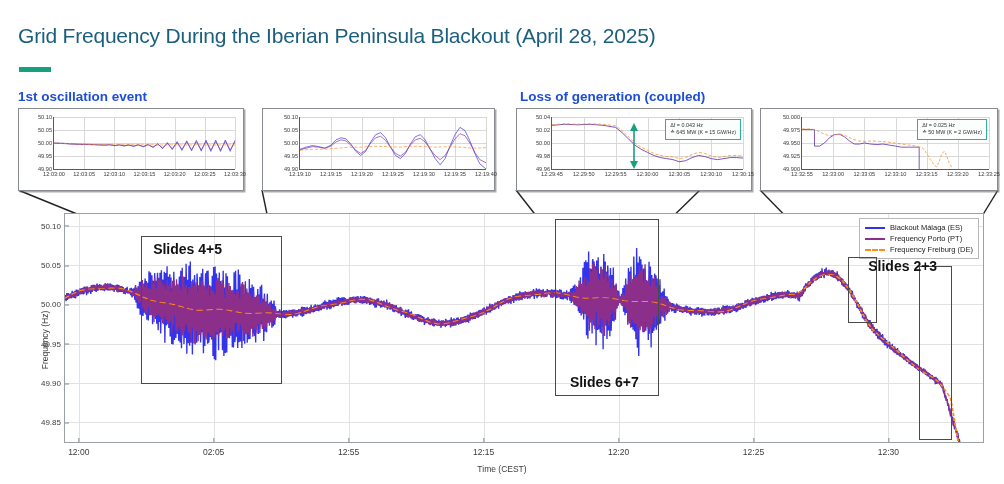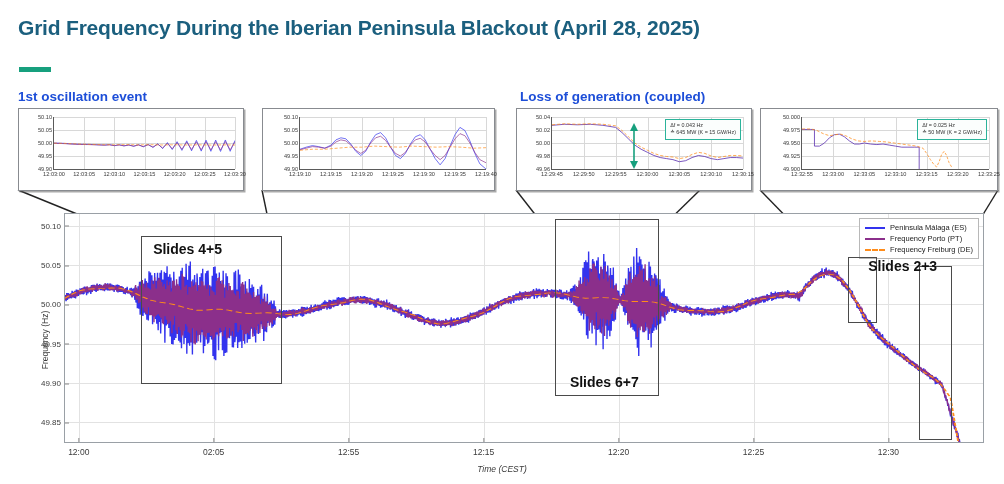--- a/index.html
+++ b/index.html
@@ -7,22 +7,22 @@
     margin: 0; padding: 0;
     width: 1004px; height: 484px;
     background: #ffffff;
     font-family: "Liberation Sans", sans-serif;
     overflow: hidden;
   }
   #root { position: relative; width: 1004px; height: 484px; }
 
   
   .slide-title {
-    position: absolute; left: 18px; top: 16px;
-    font-size: 21px; font-weight: bold;
+    position: absolute; left: 18px; top: 24px;
+    font-size: 21px; font-weight: normal;
     color: #1b5f7e; letter-spacing: -0.2px;
     white-space: nowrap;
   }
   .slide-subtitle {
     position: absolute; left: 18px; top: 38px;
     font-size: 16px; color: #f08822;
     white-space: nowrap;
   }
   .accent-bar {
     position: absolute; left: 19px; top: 67px;
@@ -92,21 +92,21 @@
   .main-grid-h { position: absolute; left: 0; right: 0; height: 0; border-top: 1px solid #e2e2e2; }
   .main-grid-v { position: absolute; top: 0; bottom: 0; width: 0; border-left: 1px solid #e2e2e2; }
 
   #y-axis-label {
     position: absolute; left: 2px; top: 50%;
     transform: translateY(-50%) rotate(-90deg); transform-origin: center;
     font-size: 8.5px; color: #3b3b3b; white-space: nowrap;
   }
   #x-axis-label {
     position: absolute; left: 50%; bottom: 1px; transform: translateX(-50%);
-    font-size: 8.5px; color: #3b3b3b; white-space: nowrap; font-style: italic;
+    font-size: 8.5px; color: #3b3b3b; white-space: nowrap;
   }
 
   
   #legend {
     position: absolute; right: 4px; top: 4px;
     border: 1px solid #b8b8b8; background: #fff;
     padding: 3px 5px;
   }
   .legend-row { display: flex; align-items: center; height: 11px; }
   .legend-swatch { width: 20px; height: 2px; margin-right: 5px; flex: none; }
@@ -355,21 +355,21 @@
 
           <path id="pPorto" fill="none" stroke="#8b2f8b" stroke-width="1.5" d="M0.0,187.3 L0.4,181.2 L0.8,181.6 L1.2,187.0 L1.5,186.6 L1.9,175.3 L2.3,182.1 L2.7,183.9 L3.1,181.8 L3.5,179.2 L3.8,177.5 L4.2,185.6 L4.6,178.3 L5.0,176.4 L5.4,177.8 L5.8,182.0 L6.2,179.3 L6.5,174.4 L6.9,181.2 L7.3,181.8 L7.7,176.8 L8.1,176.4 L8.5,177.1 L8.8,180.6 L9.2,176.1 L9.6,172.0 L10.0,177.7 L10.4,182.5 L10.8,172.1 L11.2,169.7 L11.5,180.8 L11.9,175.1 L12.3,173.1 L12.7,173.7 L13.1,180.6 L13.5,177.1 L13.8,167.0 L14.2,173.0 L14.6,173.0 L15.0,173.7 L15.4,167.3 L15.8,172.1 L16.2,177.1 L16.5,170.5 L16.9,166.5 L17.3,167.8 L17.7,174.7 L18.1,169.5 L18.5,162.9 L18.8,171.8 L19.2,173.9 L19.6,170.0 L20.0,161.5 L20.4,167.1 L20.8,170.9 L21.2,163.4 L21.5,165.3 L21.9,170.4 L22.3,172.2 L22.7,165.6 L23.1,158.8 L23.5,171.7 L23.8,165.6 L24.2,158.8 L24.6,161.3 L25.0,168.8 L25.4,170.6 L25.8,161.1 L26.2,164.2 L26.5,169.3 L26.9,169.3 L27.3,162.1 L27.7,161.0 L28.1,166.2 L28.5,162.3 L28.8,160.3 L29.2,158.1 L29.6,171.2 L30.0,160.0 L30.4,156.3 L30.8,163.4 L31.2,166.5 L31.5,166.2 L31.9,157.2 L32.3,161.2 L32.7,166.7 L33.1,158.0 L33.5,156.6 L33.8,165.2 L34.2,165.3 L34.6,162.2 L35.0,154.3 L35.4,163.7 L35.8,168.7 L36.2,161.5 L36.5,157.8 L36.9,164.9 L37.3,161.6 L37.7,158.5 L38.1,155.7 L38.5,161.4 L38.8,164.2 L39.2,155.8 L39.6,157.1 L40.0,163.9 L40.4,164.3 L40.8,157.6 L41.2,159.1 L41.5,168.4 L41.9,161.5 L42.3,155.3 L42.7,159.5 L43.1,166.8 L43.5,158.6 L43.8,152.0 L44.2,159.5 L44.6,163.7 L45.0,163.2 L45.4,153.4 L45.8,157.4 L46.2,163.1 L46.5,160.0 L46.9,155.1 L47.3,162.3 L47.7,163.5 L48.1,158.6 L48.5,152.7 L48.8,167.4 L49.2,167.3 L49.6,160.5 L50.0,158.5 L50.4,166.8 L50.8,165.7 L51.2,158.3 L51.5,158.8 L51.9,165.2 L52.3,167.4 L52.7,161.7 L53.1,159.8 L53.5,166.9 L53.8,165.8 L54.2,156.8 L54.6,159.4 L55.0,166.6 L55.4,164.8 L55.8,158.2 L56.2,161.6 L56.5,169.7 L56.9,167.7 L57.3,159.9 L57.7,167.3 L58.1,169.2 L58.5,162.5 L58.8,158.2 L59.2,167.5 L59.6,167.1 L60.0,164.2 L60.4,158.2 L60.8,163.3 L61.2,168.7 L61.5,164.1 L61.9,160.1 L62.3,166.5 L62.7,169.0 L63.1,165.0 L63.5,164.9 L63.8,168.8 L64.2,171.0 L64.6,164.6 L65.0,164.5 L65.4,173.3 L65.8,171.5 L66.2,163.8 L66.5,166.0 L66.9,171.6 L67.3,169.1 L67.7,168.2 L68.1,168.6 L68.5,174.0 L68.8,169.6 L69.2,167.2 L69.6,170.9 L70.0,172.3 L70.4,172.0 L70.8,168.3 L71.2,167.8 L71.5,175.2 L71.9,169.7 L72.3,165.8 L72.7,174.2 L73.1,181.6 L73.5,170.6 L73.8,169.8 L74.2,175.0 L74.6,179.6 L75.0,171.1 L75.4,166.3 L75.8,176.9 L76.2,179.0 L76.5,166.5 L76.9,155.9 L77.3,181.9 L77.7,188.6 L78.1,161.7 L78.5,165.4 L78.8,183.3 L79.2,186.9 L79.6,168.6 L80.0,167.3 L80.4,195.7 L80.8,191.4 L81.2,154.5 L81.5,174.4 L81.9,193.2 L82.3,187.7 L82.7,156.8 L83.1,180.4 L83.5,212.0 L83.8,187.8 L84.2,144.8 L84.6,169.6 L85.0,205.1 L85.4,180.0 L85.8,152.8 L86.2,184.2 L86.5,214.3 L86.9,175.9 L87.3,161.4 L87.7,179.0 L88.1,218.6 L88.5,163.4 L88.8,150.0 L89.2,195.7 L89.6,219.1 L90.0,163.3 L90.4,161.1 L90.8,204.2 L91.2,202.0 L91.5,163.5 L91.9,164.3 L92.3,222.3 L92.7,219.0 L93.1,165.5 L93.5,175.5 L93.8,221.3 L94.2,216.8 L94.6,145.2 L95.0,174.1 L95.4,224.5 L95.8,205.9 L96.2,153.6 L96.5,178.2 L96.9,237.4 L97.3,198.7 L97.7,138.6 L98.1,184.6 L98.5,224.9 L98.8,181.0 L99.2,163.3 L99.6,206.9 L100.0,221.9 L100.4,187.1 L100.8,145.7 L101.2,195.7 L101.5,220.1 L101.9,190.0 L102.3,139.8 L102.7,204.5 L103.1,223.8 L103.5,186.6 L103.8,144.1 L104.2,225.8 L104.6,227.5 L105.0,154.7 L105.4,149.0 L105.8,220.6 L106.2,239.4 L106.5,178.7 L106.9,158.9 L107.3,242.0 L107.7,214.0 L108.1,153.5 L108.5,182.9 L108.8,224.3 L109.2,204.5 L109.6,164.4 L110.0,165.6 L110.4,232.0 L110.8,205.8 L111.2,145.2 L111.5,189.7 L111.9,242.0 L112.3,205.8 L112.7,156.0 L113.1,216.3 L113.5,239.8 L113.8,187.6 L114.2,148.7 L114.6,215.4 L115.0,235.0 L115.4,171.7 L115.8,171.2 L116.2,219.7 L116.5,261.7 L116.9,184.5 L117.3,146.4 L117.7,224.4 L118.1,242.7 L118.5,169.3 L118.8,146.0 L119.2,221.8 L119.6,222.4 L120.0,157.5 L120.4,167.5 L120.8,255.1 L121.2,241.7 L121.5,143.3 L121.9,171.4 L122.3,262.9 L122.7,237.4 L123.1,154.1 L123.5,192.1 L123.8,247.8 L124.2,224.3 L124.6,158.1 L125.0,185.7 L125.4,254.9 L125.8,213.2 L126.2,166.0 L126.5,214.1 L126.9,270.6 L127.3,206.2 L127.7,131.0 L128.1,213.2 L128.5,266.7 L128.8,184.8 L129.2,137.3 L129.6,215.5 L130.0,256.0 L130.4,160.7 L130.8,160.1 L131.2,232.8 L131.5,241.3 L131.9,182.2 L132.3,155.8 L132.7,235.2 L133.1,246.9 L133.5,182.4 L133.8,176.4 L134.2,259.1 L134.6,223.3 L135.0,160.0 L135.4,160.9 L135.8,261.5 L136.2,246.2 L136.5,160.4 L136.9,176.3 L137.3,281.5 L137.7,227.1 L138.1,147.5 L138.5,180.3 L138.8,250.4 L139.2,191.8 L139.6,157.8 L140.0,195.1 L140.4,283.9 L140.8,202.3 L141.2,155.3 L141.5,206.1 L141.9,286.4 L142.3,206.9 L142.7,149.6 L143.1,215.6 L143.5,256.1 L143.8,182.1 L144.2,168.8 L144.6,257.9 L145.0,278.9 L145.4,173.0 L145.8,155.8 L146.2,264.9 L146.5,232.6 L146.9,188.1 L147.3,158.3 L147.7,264.9 L148.1,233.6 L148.5,146.6 L148.8,192.6 L149.2,247.4 L149.6,254.2 L150.0,147.9 L150.4,199.1 L150.8,266.0 L151.2,244.8 L151.5,156.9 L151.9,207.0 L152.3,269.3 L152.7,226.8 L153.1,155.2 L153.5,211.2 L153.8,275.1 L154.2,194.9 L154.6,163.8 L155.0,213.6 L155.4,260.7 L155.8,192.3 L156.2,154.7 L156.5,230.9 L156.9,260.2 L157.3,179.4 L157.7,180.5 L158.1,246.1 L158.5,267.3 L158.8,159.8 L159.2,185.8 L159.6,236.9 L160.0,266.5 L160.4,167.7 L160.8,178.9 L161.2,275.5 L161.5,255.8 L161.9,170.7 L162.3,172.7 L162.7,270.8 L163.1,250.0 L163.5,177.6 L163.8,205.1 L164.2,259.7 L164.6,244.2 L165.0,146.6 L165.4,210.0 L165.8,259.1 L166.2,228.1 L166.5,140.3 L166.9,205.6 L167.3,268.2 L167.7,192.7 L168.1,138.0 L168.5,212.5 L168.8,250.1 L169.2,198.0 L169.6,152.5 L170.0,216.7 L170.4,255.8 L170.8,181.2 L171.2,145.5 L171.5,259.2 L171.9,267.9 L172.3,195.6 L172.7,153.9 L173.1,251.2 L173.5,255.3 L173.8,188.0 L174.2,183.8 L174.6,248.1 L175.0,245.4 L175.4,157.4 L175.8,163.9 L176.2,273.7 L176.5,234.6 L176.9,167.5 L177.3,173.9 L177.7,270.7 L178.1,244.8 L178.5,151.5 L178.8,199.6 L179.2,250.0 L179.6,222.0 L180.0,158.0 L180.4,211.8 L180.8,267.1 L181.2,207.7 L181.5,167.0 L181.9,241.6 L182.3,256.9 L182.7,192.4 L183.1,165.9 L183.5,228.9 L183.8,269.0 L184.2,204.5 L184.6,174.5 L185.0,232.5 L185.4,239.1 L185.8,183.2 L186.2,178.2 L186.5,238.9 L186.9,233.8 L187.3,168.5 L187.7,184.8 L188.1,238.9 L188.5,259.1 L188.8,169.2 L189.2,192.8 L189.6,254.1 L190.0,230.0 L190.4,185.9 L190.8,200.2 L191.2,242.8 L191.5,211.6 L191.9,152.4 L192.3,202.4 L192.7,254.5 L193.1,231.6 L193.5,149.1 L193.8,207.5 L194.2,278.5 L194.6,221.4 L195.0,154.4 L195.4,229.0 L195.8,262.9 L196.2,220.6 L196.5,174.7 L196.9,228.9 L197.3,263.8 L197.7,202.1 L198.1,163.4 L198.5,223.7 L198.8,261.1 L199.2,190.4 L199.6,172.1 L200.0,239.9 L200.4,264.8 L200.8,181.7 L201.2,172.8 L201.5,256.0 L201.9,243.4 L202.3,177.0 L202.7,181.9 L203.1,242.8 L203.5,248.7 L203.8,184.6 L204.2,211.0 L204.6,269.2 L205.0,232.1 L205.4,171.0 L205.8,214.6 L206.2,249.2 L206.5,213.3 L206.9,182.3 L207.3,208.6 L207.7,254.5 L208.1,220.7 L208.5,178.9 L208.8,217.0 L209.2,261.9 L209.6,200.3 L210.0,179.3 L210.4,227.7 L210.8,241.6 L211.2,208.8 L211.5,178.1 L211.9,238.8 L212.3,260.8 L212.7,201.0 L213.1,196.6 L213.5,227.0 L213.8,235.4 L214.2,186.3 L214.6,197.6 L215.0,252.2 L215.4,245.3 L215.8,196.1 L216.2,192.1 L216.5,246.2 L216.9,227.6 L217.3,181.2 L217.7,205.0 L218.1,253.9 L218.5,230.6 L218.8,194.0 L219.2,212.0 L219.6,247.7 L220.0,214.3 L220.4,191.6 L220.8,211.1 L221.2,235.2 L221.5,213.6 L221.9,199.6 L222.3,223.4 L222.7,245.1 L223.1,220.4 L223.5,196.3 L223.8,219.2 L224.2,238.1 L224.6,219.4 L225.0,208.7 L225.4,231.2 L225.8,241.9 L226.2,217.3 L226.5,207.1 L226.9,231.9 L227.3,227.0 L227.7,209.4 L228.1,210.3 L228.5,233.6 L228.8,228.5 L229.2,207.3 L229.6,212.5 L230.0,228.1 L230.4,219.8 L230.8,215.9 L231.2,215.2 L231.5,225.7 L231.9,222.0 L232.3,216.1 L232.7,219.9 L233.1,223.9 L233.5,221.3 L233.8,215.1 L234.2,216.3 L234.6,227.3 L235.0,218.7 L235.4,211.4 L235.8,219.1 L236.2,226.5 L236.5,217.5 L236.9,216.5 L237.3,220.6 L237.7,221.4 L238.1,217.3 L238.5,214.6 L238.8,223.7 L239.2,221.8 L239.6,216.6 L240.0,214.6 L240.4,220.6 L240.8,225.7 L241.2,215.9 L241.5,215.9 L241.9,225.8 L242.3,224.0 L242.7,213.5 L243.1,218.2 L243.5,223.7 L243.8,223.2 L244.2,210.2 L244.6,215.3 L245.0,223.2 L245.4,220.0 L245.8,211.4 L246.2,217.0 L246.5,224.1 L246.9,218.4 L247.3,214.9 L247.7,215.4 L248.1,220.9 L248.5,216.1 L248.8,210.7 L249.2,214.6 L249.6,221.8 L250.0,215.9 L250.4,215.4 L250.8,219.0 L251.2,225.0 L251.5,215.4 L251.9,210.6 L252.3,219.2 L252.7,220.2 L253.1,215.8 L253.5,211.4 L253.8,216.9 L254.2,215.2 L254.6,214.7 L255.0,212.9 L255.4,217.2 L255.8,217.2 L256.2,209.2 L256.5,212.5 L256.9,217.9 L257.3,215.7 L257.7,206.6 L258.1,212.9 L258.5,219.2 L258.8,219.2 L259.2,205.2 L259.6,209.5 L260.0,216.4 L260.4,216.9 L260.8,207.8 L261.2,211.3 L261.5,219.9 L261.9,215.4 L262.3,208.2 L262.7,213.5 L263.1,217.1 L263.5,214.0 L263.8,210.4 L264.2,212.6 L264.6,215.9 L265.0,208.6 L265.4,206.1 L265.8,216.5 L266.2,213.8 L266.5,207.7 L266.9,206.0 L267.3,217.4 L267.7,211.6 L268.1,208.6 L268.5,204.2 L268.8,213.2 L269.2,214.9 L269.6,203.8 L270.0,206.7 L270.4,210.0 L270.8,209.8 L271.2,205.8 L271.5,205.1 L271.9,211.3 L272.3,211.4 L272.7,203.1 L273.1,204.9 L273.5,211.9 L273.8,208.4 L274.2,201.1 L274.6,207.1 L275.0,211.0 L275.4,203.7 L275.8,199.8 L276.2,204.3 L276.5,207.7 L276.9,204.4 L277.3,201.5 L277.7,204.5 L278.1,207.5 L278.5,203.0 L278.8,201.4 L279.2,204.6 L279.6,207.7 L280.0,199.2 L280.4,199.1 L280.8,201.8 L281.2,207.6 L281.5,200.1 L281.9,196.9 L282.3,205.1 L282.7,205.6 L283.1,197.4 L283.5,202.2 L283.8,204.2 L284.2,203.0 L284.6,195.6 L285.0,197.8 L285.4,206.3 L285.8,204.6 L286.2,194.5 L286.5,200.4 L286.9,203.0 L287.3,202.3 L287.7,191.5 L288.1,196.8 L288.5,202.4 L288.8,201.3 L289.2,195.6 L289.6,198.3 L290.0,205.7 L290.4,194.9 L290.8,191.4 L291.2,201.8 L291.5,202.3 L291.9,195.3 L292.3,194.8 L292.7,199.6 L293.1,200.8 L293.5,190.9 L293.8,193.0 L294.2,195.6 L294.6,198.6 L295.0,193.8 L295.4,195.2 L295.8,201.3 L296.2,196.8 L296.5,188.9 L296.9,190.4 L297.3,198.8 L297.7,197.5 L298.1,187.3 L298.5,190.2 L298.8,197.4 L299.2,197.0 L299.6,191.4 L300.0,190.8 L300.4,197.1 L300.8,191.1 L301.2,189.6 L301.5,192.5 L301.9,201.7 L302.3,194.6 L302.7,190.8 L303.1,190.3 L303.5,198.7 L303.8,193.1 L304.2,185.1 L304.6,195.2 L305.0,197.0 L305.4,189.9 L305.8,185.7 L306.2,193.2 L306.5,194.8 L306.9,189.0 L307.3,187.6 L307.7,196.3 L308.1,194.8 L308.5,189.5 L308.8,186.4 L309.2,192.4 L309.6,192.7 L310.0,182.7 L310.4,186.5 L310.8,194.8 L311.2,193.9 L311.5,182.0 L311.9,185.4 L312.3,193.2 L312.7,191.4 L313.1,183.5 L313.5,188.0 L313.8,192.4 L314.2,186.6 L314.6,181.1 L315.0,190.5 L315.4,195.9 L315.8,190.9 L316.2,186.3 L316.5,187.9 L316.9,196.4 L317.3,187.4 L317.7,185.0 L318.1,192.6 L318.5,192.5 L318.8,184.3 L319.2,181.6 L319.6,190.2 L320.0,193.0 L320.4,188.0 L320.8,185.0 L321.2,193.6 L321.5,193.3 L321.9,181.9 L322.3,186.5 L322.7,196.1 L323.1,190.5 L323.5,183.3 L323.8,186.5 L324.2,191.0 L324.6,192.5 L325.0,187.2 L325.4,186.2 L325.8,191.5 L326.2,191.6 L326.5,185.9 L326.9,186.6 L327.3,195.7 L327.7,193.9 L328.1,183.8 L328.5,189.4 L328.8,197.2 L329.2,191.3 L329.6,183.3 L330.0,191.4 L330.4,194.3 L330.8,192.6 L331.2,185.4 L331.5,190.8 L331.9,193.1 L332.3,188.0 L332.7,184.0 L333.1,194.8 L333.5,193.9 L333.8,189.3 L334.2,187.4 L334.6,196.2 L335.0,192.7 L335.4,190.6 L335.8,189.7 L336.2,194.8 L336.5,197.0 L336.9,189.0 L337.3,190.6 L337.7,197.3 L338.1,194.3 L338.5,187.9 L338.8,190.0 L339.2,201.8 L339.6,198.3 L340.0,189.4 L340.4,190.2 L340.8,198.3 L341.2,194.8 L341.5,189.7 L341.9,195.3 L342.3,200.2 L342.7,192.7 L343.1,192.2 L343.5,195.2 L343.8,199.4 L344.2,195.4 L344.6,190.4 L345.0,199.0 L345.4,197.8 L345.8,194.6 L346.2,192.1 L346.5,195.5 L346.9,203.4 L347.3,193.5 L347.7,193.1 L348.1,203.2 L348.5,204.4 L348.8,196.5 L349.2,194.2 L349.6,201.6 L350.0,202.4 L350.4,196.9 L350.8,194.1 L351.2,205.0 L351.5,204.1 L351.9,194.9 L352.3,196.1 L352.7,202.5 L353.1,203.9 L353.5,197.6 L353.8,200.7 L354.2,208.1 L354.6,206.7 L355.0,196.6 L355.4,203.7 L355.8,208.8 L356.2,202.4 L356.5,197.4 L356.9,201.3 L357.3,207.4 L357.7,201.1 L358.1,202.3 L358.5,209.1 L358.8,209.9 L359.2,207.5 L359.6,201.4 L360.0,210.4 L360.4,211.8 L360.8,206.8 L361.2,204.4 L361.5,213.7 L361.9,210.2 L362.3,207.1 L362.7,207.1 L363.1,217.0 L363.5,218.2 L363.8,206.0 L364.2,208.8 L364.6,211.8 L365.0,215.2 L365.4,206.5 L365.8,205.9 L366.2,218.4 L366.5,213.9 L366.9,209.8 L367.3,214.5 L367.7,219.8 L368.1,215.2 L368.5,212.1 L368.8,215.7 L369.2,216.5 L369.6,216.7 L370.0,211.6 L370.4,215.8 L370.8,218.8 L371.2,218.7 L371.5,213.2 L371.9,221.6 L372.3,226.0 L372.7,219.3 L373.1,210.5 L373.5,221.0 L373.8,227.4 L374.2,216.3 L374.6,218.3 L375.0,226.4 L375.4,222.7 L375.8,217.8 L376.2,218.2 L376.5,227.0 L376.9,229.1 L377.3,219.1 L377.7,221.4 L378.1,226.7 L378.5,225.2 L378.8,219.2 L379.2,221.9 L379.6,229.4 L380.0,225.6 L380.4,223.2 L380.8,222.4 L381.2,229.6 L381.5,222.9 L381.9,222.4 L382.3,226.2 L382.7,229.3 L383.1,228.2 L383.5,221.7 L383.8,227.8 L384.2,234.7 L384.6,226.3 L385.0,223.1 L385.4,231.9 L385.8,235.6 L386.2,226.7 L386.5,227.5 L386.9,229.2 L387.3,236.4 L387.7,228.5 L388.1,223.9 L388.5,231.6 L388.8,236.9 L389.2,230.7 L389.6,230.0 L390.0,233.8 L390.4,234.6 L390.8,230.5 L391.2,230.7 L391.5,237.1 L391.9,233.4 L392.3,230.9 L392.7,233.0 L393.1,239.5 L393.5,235.6 L393.8,231.2 L394.2,234.8 L394.6,238.3 L395.0,238.3 L395.4,227.3 L395.8,232.4 L396.2,240.0 L396.5,232.2 L396.9,233.9 L397.3,234.4 L397.7,243.9 L398.1,235.7 L398.5,232.1 L398.8,234.8 L399.2,242.0 L399.6,232.3 L400.0,234.2 L400.4,240.3 L400.8,239.5 L401.2,236.4 L401.5,231.6 L401.9,239.9 L402.3,244.2 L402.7,237.5 L403.1,232.2 L403.5,237.9 L403.8,241.5 L404.2,233.6 L404.6,236.2 L405.0,243.2 L405.4,243.8 L405.8,235.7 L406.2,237.1 L406.5,239.5 L406.9,241.7 L407.3,234.6 L407.7,238.3 L408.1,245.8 L408.5,239.3 L408.8,235.0 L409.2,238.2 L409.6,246.4 L410.0,241.8 L410.4,235.1 L410.8,238.4 L411.2,243.4 L411.5,237.9 L411.9,232.3 L412.3,241.5 L412.7,244.0 L413.1,238.6 L413.5,234.9 L413.8,240.0 L414.2,245.4 L414.6,239.0 L415.0,233.3 L415.4,244.8 L415.8,240.4 L416.2,233.3 L416.5,234.8 L416.9,242.0 L417.3,243.9 L417.7,237.8 L418.1,236.1 L418.5,243.5 L418.8,240.9 L419.2,232.4 L419.6,236.0 L420.0,243.6 L420.4,243.4 L420.8,234.5 L421.2,237.6 L421.5,246.4 L421.9,237.1 L422.3,233.2 L422.7,235.5 L423.1,239.4 L423.5,235.3 L423.8,231.5 L424.2,238.5 L424.6,244.9 L425.0,235.8 L425.4,231.0 L425.8,237.2 L426.2,241.2 L426.5,234.6 L426.9,233.5 L427.3,237.1 L427.7,241.1 L428.1,234.3 L428.5,232.6 L428.8,238.1 L429.2,240.8 L429.6,232.7 L430.0,230.8 L430.4,234.2 L430.8,240.0 L431.2,231.6 L431.5,228.1 L431.9,234.8 L432.3,232.9 L432.7,228.4 L433.1,226.3 L433.5,234.9 L433.8,237.1 L434.2,226.6 L434.6,229.9 L435.0,236.1 L435.4,232.1 L435.8,224.8 L436.2,232.8 L436.5,237.7 L436.9,230.8 L437.3,224.8 L437.7,232.4 L438.1,233.5 L438.5,231.7 L438.8,220.6 L439.2,232.1 L439.6,229.9 L440.0,226.5 L440.4,225.2 L440.8,227.4 L441.2,233.8 L441.5,225.4 L441.9,220.3 L442.3,228.7 L442.7,229.7 L443.1,219.6 L443.5,221.9 L443.8,225.3 L444.2,230.2 L444.6,219.9 L445.0,220.2 L445.4,229.7 L445.8,227.5 L446.2,216.3 L446.5,218.8 L446.9,227.7 L447.3,227.3 L447.7,216.3 L448.1,215.7 L448.5,222.6 L448.8,223.7 L449.2,214.1 L449.6,216.7 L450.0,226.8 L450.4,218.5 L450.8,214.6 L451.2,218.7 L451.5,224.4 L451.9,217.9 L452.3,211.0 L452.7,217.0 L453.1,222.4 L453.5,215.1 L453.8,213.6 L454.2,213.2 L454.6,221.0 L455.0,209.7 L455.4,210.2 L455.8,219.3 L456.2,219.5 L456.5,207.0 L456.9,211.6 L457.3,216.2 L457.7,216.3 L458.1,209.1 L458.5,208.0 L458.8,215.1 L459.2,216.2 L459.6,206.9 L460.0,205.7 L460.4,212.1 L460.8,209.9 L461.2,203.1 L461.5,206.9 L461.9,209.2 L462.3,205.5 L462.7,202.3 L463.1,203.6 L463.5,211.8 L463.8,205.5 L464.2,197.9 L464.6,203.8 L465.0,212.6 L465.4,203.4 L465.8,198.6 L466.2,203.4 L466.5,210.2 L466.9,203.7 L467.3,199.7 L467.7,204.8 L468.1,205.0 L468.5,198.8 L468.8,195.6 L469.2,205.8 L469.6,205.6 L470.0,194.9 L470.4,194.4 L470.8,203.5 L471.2,202.7 L471.5,194.1 L471.9,192.5 L472.3,200.5 L472.7,198.4 L473.1,190.9 L473.5,193.4 L473.8,198.0 L474.2,197.3 L474.6,189.2 L475.0,192.1 L475.4,202.1 L475.8,193.9 L476.2,191.7 L476.5,194.2 L476.9,199.5 L477.3,191.5 L477.7,189.0 L478.1,192.1 L478.5,195.0 L478.8,190.3 L479.2,184.2 L479.6,193.9 L480.0,196.8 L480.4,192.4 L480.8,184.9 L481.2,192.7 L481.5,194.6 L481.9,185.2 L482.3,183.3 L482.7,195.4 L483.1,196.8 L483.5,182.5 L483.8,182.3 L484.2,189.4 L484.6,191.4 L485.0,180.8 L485.4,181.7 L485.8,191.1 L486.2,189.4 L486.5,183.2 L486.9,183.7 L487.3,189.2 L487.7,189.0 L488.1,181.5 L488.5,184.6 L488.8,187.7 L489.2,189.1 L489.6,178.4 L490.0,178.6 L490.4,186.1 L490.8,182.7 L491.2,178.0 L491.5,179.2 L491.9,188.2 L492.3,181.3 L492.7,178.2 L493.1,183.0 L493.5,185.0 L493.8,178.4 L494.2,174.8 L494.6,185.3 L495.0,184.4 L495.4,179.0 L495.8,174.0 L496.2,183.2 L496.5,188.3 L496.9,173.5 L497.3,174.1 L497.7,185.9 L498.1,183.3 L498.5,176.2 L498.8,174.7 L499.2,183.3 L499.6,183.1 L500.0,174.8 L500.4,172.9 L500.8,185.1 L501.2,183.6 L501.5,169.9 L501.9,174.5 L502.3,180.8 L502.7,180.9 L503.1,171.3 L503.5,178.6 L503.8,184.4 L504.2,181.1 L504.6,170.3 L505.0,175.7 L505.4,184.5 L505.8,177.0 L506.2,172.0 L506.5,178.9 L506.9,181.6 L507.3,174.6 L507.7,170.1 L508.1,175.3 L508.5,180.0 L508.8,174.2 L509.2,168.0 L509.6,175.2 L510.0,179.0 L510.4,172.0 L510.8,171.2 L511.2,177.0 L511.5,175.9 L511.9,168.0 L512.3,172.6 L512.7,174.8 L513.1,180.4 L513.5,168.3 L513.8,173.1 L514.2,175.5 L514.6,174.2 L515.0,170.4 L515.4,168.6 L515.8,175.3 L516.2,176.4 L516.5,171.3 L516.9,169.7 L517.3,180.0 L517.7,176.7 L518.1,166.7 L518.5,176.4 L518.8,176.5 L519.2,173.1 L519.6,170.0 L520.0,174.0 L520.4,181.4 L520.8,173.4 L521.2,170.2 L521.5,175.9 L521.9,182.9 L522.3,170.9 L522.7,169.8 L523.1,174.1 L523.5,177.8 L523.8,168.6 L524.2,170.2 L524.6,178.0 L525.0,181.7 L525.4,171.5 L525.8,170.8 L526.2,175.1 L526.5,174.7 L526.9,167.1 L527.3,168.4 L527.7,174.9 L528.1,177.9 L528.5,169.9 L528.8,173.5 L529.2,178.6 L529.6,176.9 L530.0,168.8 L530.4,169.4 L530.8,183.4 L531.2,175.7 L531.5,168.6 L531.9,175.8 L532.3,183.0 L532.7,175.9 L533.1,171.5 L533.5,179.3 L533.8,177.7 L534.2,172.6 L534.6,170.9 L535.0,176.8 L535.4,178.0 L535.8,175.7 L536.2,166.9 L536.5,179.4 L536.9,181.9 L537.3,173.2 L537.7,173.5 L538.1,182.3 L538.5,182.4 L538.8,174.5 L539.2,168.9 L539.6,181.1 L540.0,180.0 L540.4,174.9 L540.8,172.8 L541.2,182.5 L541.5,177.9 L541.9,175.2 L542.3,173.6 L542.7,181.4 L543.1,175.6 L543.5,172.4 L543.8,177.8 L544.2,179.6 L544.6,178.8 L545.0,173.3 L545.4,174.1 L545.8,180.5 L546.2,177.8 L546.5,173.5 L546.9,173.8 L547.3,185.6 L547.7,174.4 L548.1,173.5 L548.5,177.4 L548.8,182.2 L549.2,175.0 L549.6,171.7 L550.0,182.4 L550.4,181.9 L550.8,169.8 L551.2,171.4 L551.5,183.3 L551.9,181.5 L552.3,172.7 L552.7,175.3 L553.1,191.9 L553.5,184.0 L553.8,168.4 L554.2,170.2 L554.6,195.7 L555.0,182.5 L555.4,170.6 L555.8,172.0 L556.2,199.2 L556.5,181.7 L556.9,157.7 L557.3,177.7 L557.7,202.1 L558.1,185.8 L558.5,160.0 L558.8,169.1 L559.2,203.8 L559.6,184.7 L560.0,146.1 L560.4,180.0 L560.8,202.0 L561.2,169.1 L561.5,153.3 L561.9,185.4 L562.3,213.3 L562.7,175.4 L563.1,152.8 L563.5,208.8 L563.8,218.7 L564.2,166.5 L564.6,149.4 L565.0,210.9 L565.4,210.5 L565.8,169.6 L566.2,138.1 L566.5,219.2 L566.9,201.7 L567.3,158.1 L567.7,168.2 L568.1,224.3 L568.5,203.3 L568.8,141.8 L569.2,162.9 L569.6,224.5 L570.0,192.2 L570.4,149.5 L570.8,168.1 L571.2,255.9 L571.5,179.1 L571.9,119.2 L572.3,183.9 L572.7,238.6 L573.1,201.1 L573.5,126.8 L573.8,169.4 L574.2,232.3 L574.6,184.4 L575.0,108.9 L575.4,181.6 L575.8,244.5 L576.2,181.0 L576.5,108.8 L576.9,195.1 L577.3,252.5 L577.7,143.4 L578.1,118.4 L578.5,213.2 L578.8,215.5 L579.2,122.6 L579.6,134.6 L580.0,217.6 L580.4,250.9 L580.8,141.0 L581.2,155.9 L581.5,244.7 L581.9,241.4 L582.3,145.1 L582.7,171.9 L583.1,229.6 L583.5,197.7 L583.8,115.2 L584.2,170.8 L584.6,262.0 L585.0,209.4 L585.4,121.2 L585.8,166.6 L586.2,229.5 L586.5,172.0 L586.9,142.6 L587.3,182.5 L587.7,267.5 L588.1,167.0 L588.5,114.2 L588.8,189.4 L589.2,240.2 L589.6,154.7 L590.0,131.5 L590.4,227.3 L590.8,231.7 L591.2,153.0 L591.5,148.3 L591.9,219.7 L592.3,245.1 L592.7,134.6 L593.1,138.9 L593.5,233.4 L593.8,228.4 L594.2,167.3 L594.6,162.0 L595.0,213.2 L595.4,219.5 L595.8,143.1 L596.2,175.0 L596.5,211.9 L596.9,192.7 L597.3,164.0 L597.7,174.7 L598.1,230.4 L598.5,193.0 L598.8,156.3 L599.2,187.1 L599.6,215.2 L600.0,192.5 L600.4,155.8 L600.8,191.6 L601.2,208.0 L601.5,179.4 L601.9,170.5 L602.3,192.8 L602.7,198.9 L603.1,185.0 L603.5,178.3 L603.8,188.1 L604.2,195.4 L604.6,183.5 L605.0,183.5 L605.4,192.1 L605.8,198.6 L606.2,181.0 L606.5,177.6 L606.9,197.9 L607.3,199.8 L607.7,175.4 L608.1,173.2 L608.5,198.2 L608.8,205.7 L609.2,177.4 L609.6,180.7 L610.0,203.1 L610.4,194.1 L610.8,153.3 L611.2,180.4 L611.5,211.5 L611.9,208.0 L612.3,155.5 L612.7,188.5 L613.1,234.6 L613.5,194.5 L613.8,145.1 L614.2,177.9 L614.6,239.9 L615.0,179.0 L615.4,129.3 L615.8,202.4 L616.2,249.5 L616.5,176.0 L616.9,150.7 L617.3,224.6 L617.7,231.7 L618.1,158.8 L618.5,142.7 L618.8,213.1 L619.2,239.7 L619.6,162.0 L620.0,138.2 L620.4,240.9 L620.8,210.8 L621.2,168.3 L621.5,133.1 L621.9,241.7 L622.3,237.6 L622.7,138.1 L623.1,143.5 L623.5,269.9 L623.8,229.6 L624.2,131.5 L624.6,171.4 L625.0,249.4 L625.4,221.0 L625.8,113.8 L626.2,162.1 L626.5,254.8 L626.9,189.6 L627.3,123.9 L627.7,204.3 L628.1,246.5 L628.5,177.6 L628.8,121.3 L629.2,209.9 L629.6,256.4 L630.0,174.7 L630.4,148.8 L630.8,194.0 L631.2,259.0 L631.5,165.4 L631.9,110.2 L632.3,211.8 L632.7,238.2 L633.1,152.7 L633.5,144.8 L633.8,248.3 L634.2,214.3 L634.6,147.0 L635.0,169.5 L635.4,251.7 L635.8,249.7 L636.2,140.7 L636.5,167.7 L636.9,262.8 L637.3,235.1 L637.7,158.9 L638.1,158.9 L638.5,250.4 L638.8,228.1 L639.2,140.6 L639.6,190.2 L640.0,241.8 L640.4,205.0 L640.8,146.2 L641.2,193.2 L641.5,226.7 L641.9,189.3 L642.3,136.3 L642.7,189.4 L643.1,246.7 L643.5,175.3 L643.8,159.7 L644.2,206.9 L644.6,223.0 L645.0,163.9 L645.4,155.2 L645.8,226.2 L646.2,235.1 L646.5,162.7 L646.9,173.1 L647.3,221.4 L647.7,230.6 L648.1,188.8 L648.5,187.0 L648.8,213.3 L649.2,206.4 L649.6,185.8 L650.0,179.9 L650.4,224.0 L650.8,211.4 L651.2,182.8 L651.5,193.6 L651.9,227.1 L652.3,204.2 L652.7,183.6 L653.1,197.5 L653.5,214.9 L653.8,196.4 L654.2,181.3 L654.6,204.6 L655.0,221.5 L655.4,197.9 L655.8,190.8 L656.2,199.3 L656.5,211.1 L656.9,195.2 L657.3,191.3 L657.7,211.1 L658.1,215.0 L658.5,196.4 L658.8,192.7 L659.2,208.0 L659.6,208.4 L660.0,200.8 L660.4,195.1 L660.8,205.6 L661.2,206.9 L661.5,200.9 L661.9,202.7 L662.3,207.0 L662.7,211.2 L663.1,201.0 L663.5,204.1 L663.8,208.3 L664.2,208.8 L664.6,201.7 L665.0,207.4 L665.4,207.2 L665.8,207.6 L666.2,198.5 L666.5,206.6 L666.9,211.9 L667.3,208.9 L667.7,205.4 L668.1,206.5 L668.5,210.8 L668.8,208.2 L669.2,200.9 L669.6,210.9 L670.0,214.9 L670.4,207.6 L670.8,202.8 L671.2,209.8 L671.5,213.2 L671.9,206.7 L672.3,203.8 L672.7,211.4 L673.1,215.7 L673.5,208.0 L673.8,205.5 L674.2,210.5 L674.6,212.4 L675.0,204.8 L675.4,204.4 L675.8,214.8 L676.2,210.0 L676.5,207.5 L676.9,205.8 L677.3,216.8 L677.7,210.3 L678.1,206.1 L678.5,210.5 L678.8,213.4 L679.2,214.3 L679.6,210.7 L680.0,212.0 L680.4,216.8 L680.8,208.6 L681.2,207.3 L681.5,214.6 L681.9,215.4 L682.3,209.7 L682.7,207.7 L683.1,216.0 L683.5,216.7 L683.8,208.9 L684.2,207.9 L684.6,212.5 L685.0,218.3 L685.4,211.1 L685.8,207.8 L686.2,215.2 L686.5,216.4 L686.9,209.8 L687.3,212.7 L687.7,216.9 L688.1,218.1 L688.5,209.4 L688.8,213.0 L689.2,217.8 L689.6,215.9 L690.0,211.2 L690.4,210.8 L690.8,215.3 L691.2,215.2 L691.5,211.2 L691.9,214.8 L692.3,217.1 L692.7,214.4 L693.1,211.2 L693.5,214.8 L693.8,217.5 L694.2,216.1 L694.6,205.9 L695.0,211.0 L695.4,220.8 L695.8,213.3 L696.2,211.7 L696.5,219.1 L696.9,217.2 L697.3,214.1 L697.7,208.2 L698.1,214.1 L698.5,216.8 L698.8,213.5 L699.2,209.1 L699.6,214.4 L700.0,217.5 L700.4,210.4 L700.8,210.9 L701.2,218.1 L701.5,218.9 L701.9,209.0 L702.3,213.5 L702.7,219.9 L703.1,216.9 L703.5,214.0 L703.8,211.6 L704.2,219.0 L704.6,216.0 L705.0,209.7 L705.4,214.3 L705.8,217.5 L706.2,215.6 L706.5,207.2 L706.9,212.5 L707.3,221.6 L707.7,215.4 L708.1,210.9 L708.5,213.4 L708.8,216.5 L709.2,214.4 L709.6,206.7 L710.0,217.1 L710.4,218.0 L710.8,210.5 L711.2,207.4 L711.5,215.1 L711.9,217.0 L712.3,209.2 L712.7,210.2 L713.1,215.8 L713.5,216.1 L713.8,210.9 L714.2,208.7 L714.6,215.7 L715.0,215.8 L715.4,208.2 L715.8,204.8 L716.2,212.7 L716.5,217.5 L716.9,205.6 L717.3,210.8 L717.7,219.0 L718.1,210.9 L718.5,205.8 L718.8,211.7 L719.2,214.4 L719.6,213.6 L720.0,207.8 L720.4,206.6 L720.8,217.1 L721.2,209.7 L721.5,202.7 L721.9,210.2 L722.3,212.1 L722.7,211.4 L723.1,203.4 L723.5,210.1 L723.8,213.5 L724.2,208.1 L724.6,205.9 L725.0,210.1 L725.4,214.7 L725.8,205.2 L726.2,203.3 L726.5,211.8 L726.9,214.2 L727.3,208.3 L727.7,200.1 L728.1,207.3 L728.5,210.2 L728.8,203.6 L729.2,203.5 L729.6,205.4 L730.0,205.7 L730.4,204.0 L730.8,200.5 L731.2,210.8 L731.5,203.7 L731.9,201.1 L732.3,200.1 L732.7,204.8 L733.1,205.2 L733.5,195.0 L733.8,204.5 L734.2,210.5 L734.6,204.7 L735.0,198.6 L735.4,203.8 L735.8,205.3 L736.2,201.6 L736.5,198.0 L736.9,204.5 L737.3,205.2 L737.7,199.7 L738.1,197.1 L738.5,205.2 L738.8,204.3 L739.2,198.7 L739.6,196.5 L740.0,198.7 L740.4,200.6 L740.8,195.5 L741.2,193.6 L741.5,200.3 L741.9,202.7 L742.3,190.1 L742.7,190.4 L743.1,201.1 L743.5,197.1 L743.8,194.8 L744.2,195.9 L744.6,199.8 L745.0,199.6 L745.4,188.5 L745.8,191.4 L746.2,200.3 L746.5,198.3 L746.9,187.3 L747.3,193.2 L747.7,198.2 L748.1,193.5 L748.5,187.9 L748.8,191.9 L749.2,198.6 L749.6,190.7 L750.0,185.3 L750.4,193.2 L750.8,198.1 L751.2,190.4 L751.5,187.6 L751.9,194.7 L752.3,192.0 L752.7,186.1 L753.1,184.4 L753.5,188.1 L753.8,193.6 L754.2,184.0 L754.6,183.9 L755.0,194.9 L755.4,196.4 L755.8,185.2 L756.2,186.0 L756.5,194.5 L756.9,191.0 L757.3,181.4 L757.7,186.8 L758.1,187.8 L758.5,192.3 L758.8,181.8 L759.2,184.9 L759.6,188.3 L760.0,185.3 L760.4,179.2 L760.8,182.9 L761.2,186.8 L761.5,187.5 L761.9,179.6 L762.3,184.9 L762.7,189.0 L763.1,183.7 L763.5,181.0 L763.8,180.6 L764.2,190.1 L764.6,182.9 L765.0,178.9 L765.4,182.7 L765.8,185.5 L766.2,183.6 L766.5,179.3 L766.9,181.3 L767.3,184.3 L767.7,178.1 L768.1,178.0 L768.5,181.4 L768.8,186.2 L769.2,180.3 L769.6,179.1 L770.0,185.3 L770.4,183.5 L770.8,174.6 L771.2,177.3 L771.5,185.1 L771.9,183.0 L772.3,176.9 L772.7,179.4 L773.1,185.8 L773.5,181.2 L773.8,174.3 L774.2,180.6 L774.6,181.3 L775.0,179.5 L775.4,173.4 L775.8,181.4 L776.2,181.4 L776.5,177.5 L776.9,175.6 L777.3,177.9 L777.7,183.8 L778.1,179.4 L778.5,171.0 L778.8,176.5 L779.2,180.7 L779.6,177.8 L780.0,172.1 L780.4,179.6 L780.8,184.9 L781.2,177.4 L781.5,170.4 L781.9,181.4 L782.3,181.8 L782.7,173.4 L783.1,173.1 L783.5,177.2 L783.8,183.0 L784.2,169.9 L784.6,173.7 L785.0,180.2 L785.4,182.6 L785.8,172.5 L786.2,174.2 L786.5,181.1 L786.9,176.2 L787.3,172.3 L787.7,175.6 L788.1,184.4 L788.5,178.5 L788.8,172.9 L789.2,175.1 L789.6,180.6 L790.0,178.1 L790.4,172.0 L790.8,177.6 L791.2,185.0 L791.5,177.4 L791.9,172.7 L792.3,177.3 L792.7,184.1 L793.1,175.1 L793.5,171.6 L793.8,179.2 L794.2,182.5 L794.6,175.4 L795.0,176.0 L795.4,183.8 L795.8,182.4 L796.2,173.7 L796.5,175.3 L796.9,181.4 L797.3,183.3 L797.7,174.9 L798.1,173.1 L798.5,186.8 L798.8,179.0 L799.2,173.9 L799.6,176.8 L800.0,184.5 L800.4,182.0 L800.8,175.6 L801.2,172.5 L801.5,181.3 L801.9,175.7 L802.3,166.7 L802.7,171.5 L803.1,180.6 L803.5,170.2 L803.8,164.0 L804.2,165.9 L804.6,170.6 L805.0,164.4 L805.4,160.4 L805.8,168.6 L806.2,168.1 L806.5,160.5 L806.9,156.8 L807.3,162.8 L807.7,161.0 L808.1,155.1 L808.5,155.5 L808.8,161.0 L809.2,159.2 L809.6,152.6 L810.0,149.2 L810.4,157.9 L810.8,158.3 L811.2,150.3 L811.5,148.4 L811.9,155.6 L812.3,150.0 L812.7,146.5 L813.1,144.7 L813.5,153.5 L813.8,146.8 L814.2,140.8 L814.6,139.0 L815.0,150.9 L815.4,144.4 L815.8,134.3 L816.2,140.1 L816.5,145.5 L816.9,143.3 L817.3,134.4 L817.7,137.3 L818.1,146.3 L818.5,134.2 L818.8,136.6 L819.2,137.4 L819.6,139.3 L820.0,133.0 L820.4,129.5 L820.8,136.2 L821.2,140.6 L821.5,130.9 L821.9,127.6 L822.3,138.0 L822.7,135.1 L823.1,128.5 L823.5,130.2 L823.8,133.7 L824.2,131.0 L824.6,127.1 L825.0,129.2 L825.4,135.5 L825.8,131.9 L826.2,127.5 L826.5,131.1 L826.9,137.7 L827.3,132.0 L827.7,127.2 L828.1,129.6 L828.5,133.6 L828.8,127.9 L829.2,121.4 L829.6,129.9 L830.0,132.8 L830.4,132.1 L830.8,124.4 L831.2,126.5 L831.5,131.9 L831.9,126.0 L832.3,125.1 L832.7,130.2 L833.1,134.4 L833.5,129.4 L833.8,124.0 L834.2,136.4 L834.6,135.0 L835.0,131.2 L835.4,126.9 L835.8,134.8 L836.2,136.9 L836.5,128.0 L836.9,126.3 L837.3,139.1 L837.7,136.0 L838.1,130.0 L838.5,127.0 L838.8,137.4 L839.2,138.7 L839.6,132.4 L840.0,131.9 L840.4,143.7 L840.8,141.6 L841.2,133.6 L841.5,136.2 L841.9,144.8 L842.3,141.8 L842.7,132.9 L843.1,139.3 L843.5,145.6 L843.8,144.3 L844.2,137.7 L844.6,142.6 L845.0,148.4 L845.4,145.4 L845.8,140.4 L846.2,148.5 L846.5,155.4 L846.9,148.2 L847.3,145.9 L847.7,153.6 L848.1,158.0 L848.5,147.0 L848.8,151.6 L849.2,154.9 L849.6,159.8 L850.0,152.9 L850.4,151.3 L850.8,162.0 L851.2,163.8 L851.5,157.1 L851.9,159.3 L852.3,165.6 L852.7,163.5 L853.1,163.3 L853.5,162.6 L853.8,171.2 L854.2,168.3 L854.6,167.6 L855.0,166.8 L855.4,173.3 L855.8,172.7 L856.2,170.7 L856.5,175.6 L856.9,181.1 L857.3,178.7 L857.7,174.1 L858.1,177.2 L858.5,185.9 L858.8,183.2 L859.2,178.2 L859.6,188.5 L860.0,190.7 L860.4,185.0 L860.8,183.5 L861.2,195.0 L861.5,193.0 L861.9,194.0 L862.3,190.6 L862.7,200.0 L863.1,201.1 L863.5,195.8 L863.8,194.6 L864.2,201.9 L864.6,203.8 L865.0,198.3 L865.4,198.8 L865.8,211.3 L866.2,212.5 L866.5,205.1 L866.9,204.6 L867.3,216.6 L867.7,213.7 L868.1,205.7 L868.5,213.4 L868.8,219.6 L869.2,220.2 L869.6,215.4 L870.0,218.1 L870.4,228.7 L870.8,225.3 L871.2,219.6 L871.5,227.3 L871.9,232.9 L872.3,231.8 L872.7,226.9 L873.1,234.3 L873.5,239.4 L873.8,235.1 L874.2,231.7 L874.6,239.1 L875.0,247.9 L875.4,239.3 L875.8,236.1 L876.2,244.5 L876.5,250.8 L876.9,241.6 L877.3,240.4 L877.7,250.6 L878.1,249.6 L878.5,248.4 L878.8,245.7 L879.2,256.9 L879.6,253.1 L880.0,245.5 L880.4,250.6 L880.8,254.2 L881.2,254.3 L881.5,248.1 L881.9,255.8 L882.3,258.5 L882.7,262.8 L883.1,256.5 L883.5,259.6 L883.8,261.5 L884.2,261.5 L884.6,256.6 L885.0,260.7 L885.4,265.7 L885.8,262.6 L886.2,258.7 L886.5,266.7 L886.9,270.7 L887.3,267.5 L887.7,261.7 L888.1,271.0 L888.5,273.3 L888.8,267.7 L889.2,268.4 L889.6,276.2 L890.0,273.6 L890.4,269.6 L890.8,273.4 L891.2,278.5 L891.5,282.3 L891.9,274.1 L892.3,273.1 L892.7,280.1 L893.1,283.5 L893.5,273.0 L893.8,280.1 L894.2,285.0 L894.6,283.0 L895.0,281.2 L895.4,284.9 L895.8,286.4 L896.2,287.8 L896.5,281.8 L896.9,284.8 L897.3,287.8 L897.7,286.4 L898.1,282.6 L898.5,288.1 L898.8,294.1 L899.2,293.4 L899.6,288.2 L900.0,292.3 L900.4,298.1 L900.8,292.4 L901.2,292.2 L901.5,296.3 L901.9,298.8 L902.3,294.2 L902.7,290.1 L903.1,299.2 L903.5,304.1 L903.8,296.0 L904.2,294.6 L904.6,299.1 L905.0,302.1 L905.4,298.9 L905.8,300.9 L906.2,302.5 L906.5,305.5 L906.9,302.7 L907.3,300.9 L907.7,308.4 L908.1,306.6 L908.5,299.5 L908.8,306.8 L909.2,310.2 L909.6,308.9 L910.0,304.2 L910.4,306.9 L910.8,312.5 L911.2,309.6 L911.5,307.0 L911.9,308.1 L912.3,315.7 L912.7,308.8 L913.1,312.1 L913.5,311.3 L913.8,319.8 L914.2,314.2 L914.6,310.2 L915.0,315.4 L915.4,321.4 L915.8,318.5 L916.2,312.4 L916.5,319.5 L916.9,324.3 L917.3,316.3 L917.7,313.0 L918.1,322.6 L918.5,323.3 L918.8,317.7 L919.2,322.0 L919.6,322.8 L920.0,327.2 L920.4,323.3 L920.8,322.5 L921.2,328.5 L921.5,325.0 L921.9,321.1 L922.3,324.3 L922.7,331.1 L923.1,327.4 L923.5,324.2 L923.8,326.7 L924.2,331.1 L924.6,329.5 L925.0,328.3 L925.4,331.2 L925.8,337.6 L926.2,331.8 L926.5,327.9 L926.9,332.4 L927.3,335.5 L927.7,335.6 L928.1,329.2 L928.5,333.5 L928.8,342.7 L929.2,334.3 L929.6,332.8 L930.0,340.9 L930.4,341.7 L930.8,338.6 L931.2,335.0 L931.5,340.6 L931.9,343.6 L932.3,336.3 L932.7,340.8 L933.1,343.7 L933.5,343.0 L933.8,342.7 L934.2,339.5 L934.6,346.5 L935.0,345.1 L935.4,342.4 L935.8,343.7 L936.2,349.5 L936.5,346.3 L936.9,340.5 L937.3,347.6 L937.7,352.3 L938.1,345.8 L938.5,343.7 L938.8,349.9 L939.2,355.7 L939.6,351.5 L940.0,346.7 L940.4,351.3 L940.8,355.2 L941.2,349.6 L941.5,349.6 L941.9,353.0 L942.3,358.0 L942.7,353.6 L943.1,354.2 L943.5,359.3 L943.8,358.8 L944.2,353.9 L944.6,354.2 L945.0,360.1 L945.4,364.2 L945.8,359.7 L946.2,356.3 L946.5,365.7 L946.9,363.1 L947.3,360.9 L947.7,359.0 L948.1,368.2 L948.5,365.2 L948.8,360.6 L949.2,366.8 L949.6,370.1 L950.0,369.8 L950.4,364.2 L950.8,368.1 L951.2,370.5 L951.5,369.0 L951.9,364.6 L952.3,368.4 L952.7,375.1 L953.1,368.2 L953.5,367.4 L953.8,370.3 L954.2,373.6 L954.6,374.2 L955.0,369.4 L955.4,377.3 L955.8,380.9 L956.2,378.6 L956.5,378.6 L956.9,389.6 L957.3,393.6 L957.7,389.0 L958.1,391.0 L958.5,397.5 L958.8,401.8 L959.2,397.1 L959.6,402.0 L960.0,408.0 L960.4,409.9 L960.8,406.3 L961.2,411.3 L961.5,417.3 L961.9,419.0 L962.3,416.2 L962.7,421.8 L963.1,432.6 L963.5,430.5 L963.8,427.2 L964.2,433.1 L964.6,440.2 L965.0,438.5 L965.4,438.2 L965.8,443.5 L966.2,449.4 L966.5,449.5 L966.9,448.3 L967.3,456.3 L967.7,462.7 L968.1,456.6 L968.5,457.0 L968.8,465.2 L969.2,467.9 L969.6,469.6 L970.0,469.2 L970.4,474.8 L970.8,480.6 L971.2,475.4 L971.5,475.7 L971.9,488.8 L972.3,490.6 L972.7,485.9 L973.1,489.0 L973.5,495.5 L973.8,500.6 L974.2,497.7 L974.6,500.8 L975.0,505.6 L975.4,506.2 L975.8,507.4 L976.2,508.1 L976.5,515.9 L976.9,516.4 L977.3,514.5 L977.7,519.5 L978.1,529.7 L978.5,527.7 L978.8,526.1 L979.2,533.1 L979.6,536.6 L980.0,537.4 L980.4,537.3 L980.8,540.8 L981.2,551.2 L981.5,546.6 L981.9,543.8 L982.3,556.4 L982.7,559.3 L983.1,557.6 L983.5,555.5 L983.8,565.4 L984.2,569.8 L984.6,563.0 L985.0,569.6 L985.4,579.3 L985.8,578.2 L986.2,575.9 L986.5,577.2 L986.9,584.1 L987.3,587.7 L987.7,589.7 L988.1,591.2 L988.5,596.9 L988.8,599.3 L989.2,596.9 L989.6,597.9 L990.0,605.2 L990.4,606.3 L990.8,605.3 L991.2,613.4 L991.5,619.1 L991.9,615.3 L992.3,614.2 L992.7,624.6 L993.1,630.3 L993.5,626.4 L993.8,628.0 L994.2,630.7 L994.6,637.9 L995.0,636.9 L995.4,634.9 L995.8,643.8 L996.2,646.8 L996.5,645.5 L996.9,649.6 L997.3,656.8 L997.7,661.0 L998.1,660.3 L998.5,658.2 L998.8,668.4 L999.2,669.8 L999.6,666.1 L1000.0,670.2"></path>
 
           <path id="pFreiburg" fill="none" stroke="#ff8c1a" stroke-width="2" stroke-dasharray="7 4" d="M0.0,184.8 L8.5,174.7 L16.9,167.8 L25.4,164.8 L33.8,163.9 L42.3,163.2 L50.8,162.3 L59.2,162.7 L67.7,166.4 L76.2,173.5 L84.6,181.9 L93.1,188.7 L101.5,192.8 L110.0,195.4 L118.5,198.5 L126.9,203.1 L135.4,208.0 L143.8,211.0 L152.3,210.9 L160.8,209.3 L169.2,208.7 L177.7,210.7 L186.2,214.4 L194.6,217.5 L203.1,218.3 L211.5,217.3 L220.0,216.6 L228.5,217.7 L236.9,219.8 L245.4,220.5 L253.8,217.9 L262.3,212.4 L270.8,206.2 L279.2,201.6 L287.7,199.1 L296.2,197.0 L304.6,193.8 L313.1,189.5 L321.5,186.6 L330.0,187.4 L338.5,192.3 L346.9,199.4 L355.4,206.2 L363.8,211.5 L372.3,216.4 L380.8,222.5 L389.2,230.1 L397.7,237.2 L406.2,241.1 L414.6,240.4 L423.1,236.1 L431.5,231.0 L440.0,226.4 L448.5,221.7 L456.9,215.3 L465.4,206.1 L473.8,195.6 L482.3,186.7 L490.8,181.3 L499.2,179.2 L507.7,178.0 L516.2,176.1 L524.6,173.6 L533.1,172.5 L541.5,174.3 L550.0,178.5 L558.5,182.7 L566.9,184.7 L575.4,184.2 L583.8,183.2 L592.3,183.9 L600.8,186.7 L609.2,190.1 L617.7,191.9 L626.2,191.8 L634.6,191.7 L643.1,193.8 L651.5,198.8 L660.0,205.0 L668.5,209.7 L676.9,211.6 L685.4,211.7 L693.8,212.0 L702.3,213.5 L710.8,214.8 L719.2,213.5 L727.7,208.4 L736.2,200.8 L744.6,193.4 L753.1,188.4 L761.5,185.6 L770.0,183.1 L778.5,179.8 L786.9,176.5 L795.4,175.9 L803.8,167.2 L812.3,149.1 L820.8,137.1 L829.2,131.4 L837.7,133.3 L846.2,144.6 L854.6,166.3 L863.1,196.2 L871.5,229.2 L880.0,254.0 L888.5,270.3 L896.9,284.2 L905.4,298.2 L913.8,313.2 L922.3,328.1 L930.8,340.9 L939.2,351.3 L947.7,361.2 L956.2,378.8 L964.6,402.7 L973.1,501.7 L981.5,572.2 L990.0,571.7 L998.5,679.5"></path>
         </g>
       </svg>
 
       <div id="legend">
         <div class="legend-row">
           <span class="legend-swatch" style="background:#3333ee;"></span>
-          <span class="legend-text">Peninsula Málaga (ES)</span>
+          <span class="legend-text">Blackout Málaga (ES)</span>
         </div>
         <div class="legend-row">
           <span class="legend-swatch" style="background:#8b2f8b;"></span>
           <span class="legend-text">Frequency Porto (PT)</span>
         </div>
         <div class="legend-row">
           <span class="legend-swatch dashed"></span>
           <span class="legend-text">Frequency Freiburg (DE)</span>
         </div>
       </div>

